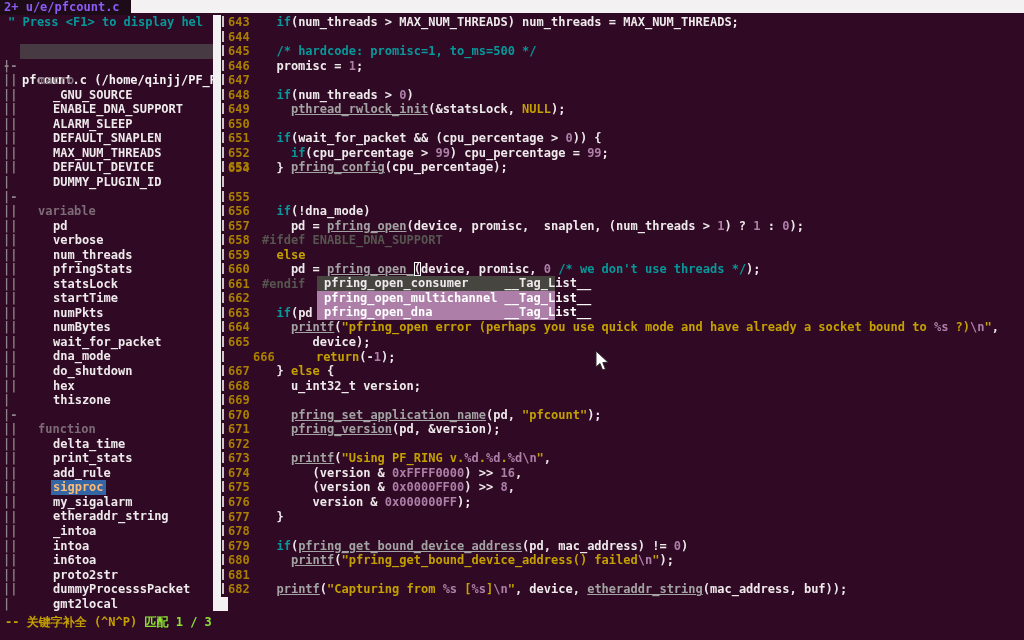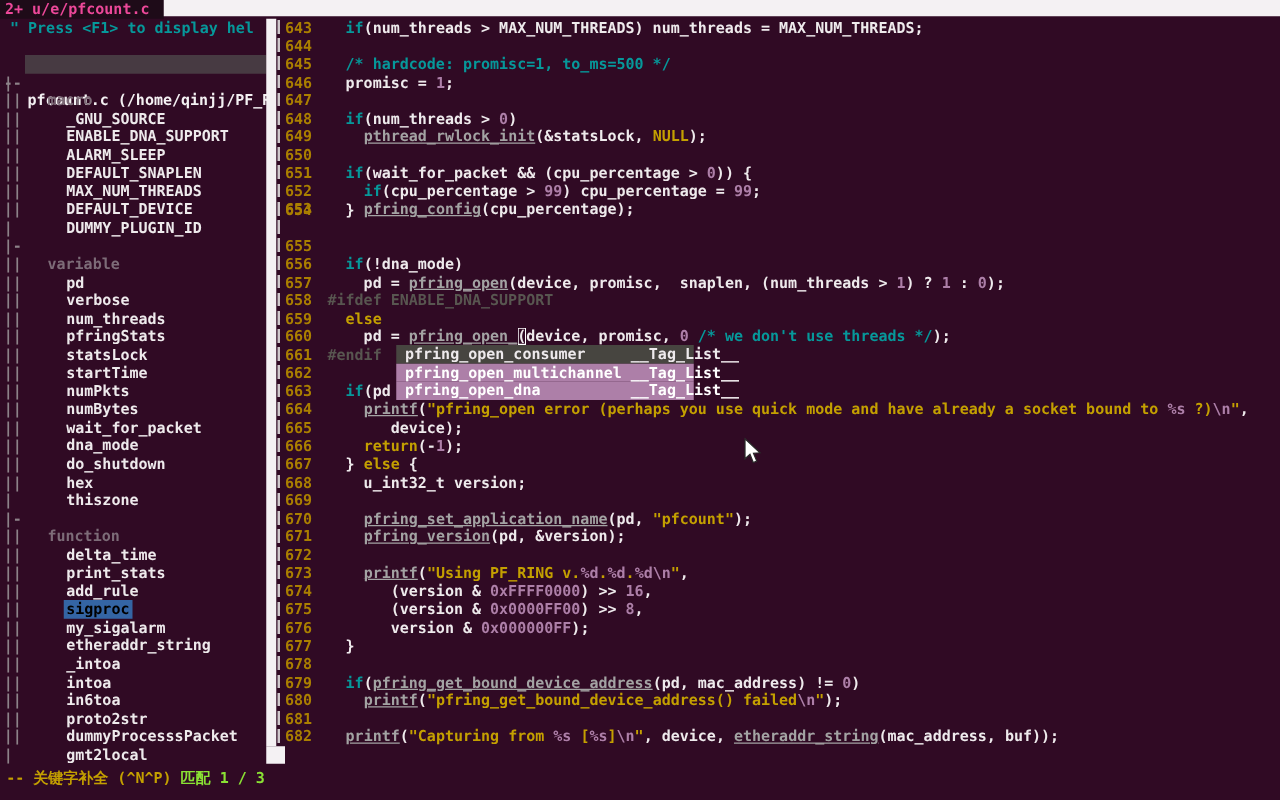--- a/index.html
+++ b/index.html
@@ -10,30 +10,30 @@
   .w{color:#eeeaec}
   .t{color:#06989a}
   .y{color:#c4a000}
   .r{color:#a3a3a3;text-decoration:underline}
   .m{color:#ad7fa8}
   .g{color:#585650}
   .cur{color:#eeeaec;box-shadow:inset 0 0 0 1px #ffffff;}
   
   .tabline{position:absolute;left:0;top:0;width:1024px;height:15px;}
   .tab-dark{position:absolute;left:0;top:0;width:131px;height:15px;background:#1e0b18;}
-  .tab-label{position:absolute;left:4px;top:0;line-height:15px;color:#ec4899;white-space:pre;}
+  .tab-label{position:absolute;left:4px;top:0;line-height:15px;color:#8b5cf6;white-space:pre;}
   .tab-fill{position:absolute;left:131px;top:0;width:893px;height:13px;background:#f4f1f3;}
   
   .tl-gutter{position:absolute;left:3px;color:#8d8289;}
   .tl-help{position:absolute;left:8px;color:#06989a;}
   .tl-hdrbg{position:absolute;left:20px;width:193px;top:0;height:14.5px;background:#473a42;}
   .tl-hdrtext{position:absolute;left:22px;color:#f4f1f3;}
   .tl-section{position:absolute;left:38px;color:#7d6c78;}
   .tl-item{position:absolute;left:53px;color:#eeeaec;}
-  .tl-item.sel{background:#3465a4;color:#000000;padding:0 2px;margin-left:-2px;}
+  .tl-item.sel{background:#3465a4;color:#fdba74;padding:0 2px;margin-left:-2px;}
   
   .num{position:absolute;left:228px;color:#aa7f00;}
   .codetext{position:absolute;left:262px;}
   
   .vsplit{position:absolute;left:213px;top:15px;width:8px;height:582px;background:#f4f1f3;}
   .vsplit-foot{position:absolute;left:213px;top:597px;width:15px;height:14px;background:#f4f1f3;}
   .dashcol{position:absolute;left:222px;top:16px;width:2px;height:580px;
            background:repeating-linear-gradient(to bottom,#cfc8cc 0 11px,rgba(0,0,0,0) 11px 14.545px);}
   
   .popup{position:absolute;left:317px;top:276px;width:238px;}
@@ -161,21 +161,21 @@
       <div class="row" style="top: 204.09px;"><span class="num">656</span><span class="codetext"><span class="w">  </span><span class="t">if</span><span class="w">(!dna_mode)</span></span></div>
       <div class="row" style="top: 218.63px;"><span class="num">657</span><span class="codetext"><span class="w">    pd = </span><span class="r">pfring_open</span><span class="w">(device, promisc,  snaplen, (num_threads &gt; </span><span class="m">1</span><span class="w">) ? </span><span class="m">1</span><span class="w"> : </span><span class="m">0</span><span class="w">);</span></span></div>
       <div class="row" style="top: 233.18px;"><span class="num">658</span><span class="codetext"><span class="g">#ifdef ENABLE_DNA_SUPPORT</span></span></div>
       <div class="row" style="top: 247.72px;"><span class="num">659</span><span class="codetext"><span class="w">  </span><span class="y">else</span></span></div>
       <div class="row" style="top: 262.26px;"><span class="num">660</span><span class="codetext"><span class="w">    pd = </span><span class="r">pfring_open_</span><span class="cur">(</span><span class="w">device, promisc, </span><span class="m">0</span><span class="w"> </span><span class="t">/* we don't use threads */</span><span class="w">);</span></span></div>
       <div class="row" style="top: 276.81px;"><span class="num">661</span><span class="codetext"><span class="g">#endif</span></span></div>
       <div class="row" style="top: 291.36px;"><span class="num">662</span><span class="codetext"></span></div>
       <div class="row" style="top: 305.9px;"><span class="num">663</span><span class="codetext"><span class="w">  </span><span class="t">if</span><span class="w">(pd</span></span></div>
       <div class="row" style="top: 320.44px;"><span class="num">664</span><span class="codetext"><span class="w">    </span><span class="r">printf</span><span class="w">(</span><span class="y">"pfring_open error (perhaps you use quick mode and have already a socket bound to </span><span class="m">%s</span><span class="y"> ?)</span><span class="m">\n</span><span class="y">"</span><span class="w">,</span></span></div>
       <div class="row" style="top: 334.99px;"><span class="num">665</span><span class="codetext"><span class="w">       device);</span></span></div>
-      <div class="row" style="top: 349.54px;"><span class="num">666</span><span class="codetext"><span class="w">    </span><span class="y">return</span><span class="w">(-</span><span class="m">1</span><span class="w">);</span></span></div>
+      <div class="row" style="top: 349.54px; margin-left: 25px;"><span class="num">666</span><span class="codetext"><span class="w">    </span><span class="y">return</span><span class="w">(-</span><span class="m">1</span><span class="w">);</span></span></div>
       <div class="row" style="top: 364.08px;"><span class="num">667</span><span class="codetext"><span class="w">  } </span><span class="y">else</span><span class="w"> {</span></span></div>
       <div class="row" style="top: 378.63px;"><span class="num">668</span><span class="codetext"><span class="w">    u_int32_t version;</span></span></div>
       <div class="row" style="top: 393.17px;"><span class="num">669</span><span class="codetext"></span></div>
       <div class="row" style="top: 407.71px;"><span class="num">670</span><span class="codetext"><span class="w">    </span><span class="r">pfring_set_application_name</span><span class="w">(pd, </span><span class="y">"pfcount"</span><span class="w">);</span></span></div>
       <div class="row" style="top: 422.26px;"><span class="num">671</span><span class="codetext"><span class="w">    </span><span class="r">pfring_version</span><span class="w">(pd, &amp;version);</span></span></div>
       <div class="row" style="top: 436.81px;"><span class="num">672</span><span class="codetext"></span></div>
       <div class="row" style="top: 451.35px;"><span class="num">673</span><span class="codetext"><span class="w">    </span><span class="r">printf</span><span class="w">(</span><span class="y">"Using PF_RING v.</span><span class="m">%d</span><span class="y">.</span><span class="m">%d</span><span class="y">.</span><span class="m">%d</span><span class="m">\n</span><span class="y">"</span><span class="w">,</span></span></div>
       <div class="row" style="top: 465.89px;"><span class="num">674</span><span class="codetext"><span class="w">       (version &amp; </span><span class="m">0xFFFF0000</span><span class="w">) &gt;&gt; </span><span class="m">16</span><span class="w">,</span></span></div>
       <div class="row" style="top: 480.44px;"><span class="num">675</span><span class="codetext"><span class="w">       (version &amp; </span><span class="m">0x0000FF00</span><span class="w">) &gt;&gt; </span><span class="m">8</span><span class="w">,</span></span></div>
       <div class="row" style="top: 494.99px;"><span class="num">676</span><span class="codetext"><span class="w">       version &amp; </span><span class="m">0x000000FF</span><span class="w">);</span></span></div>

